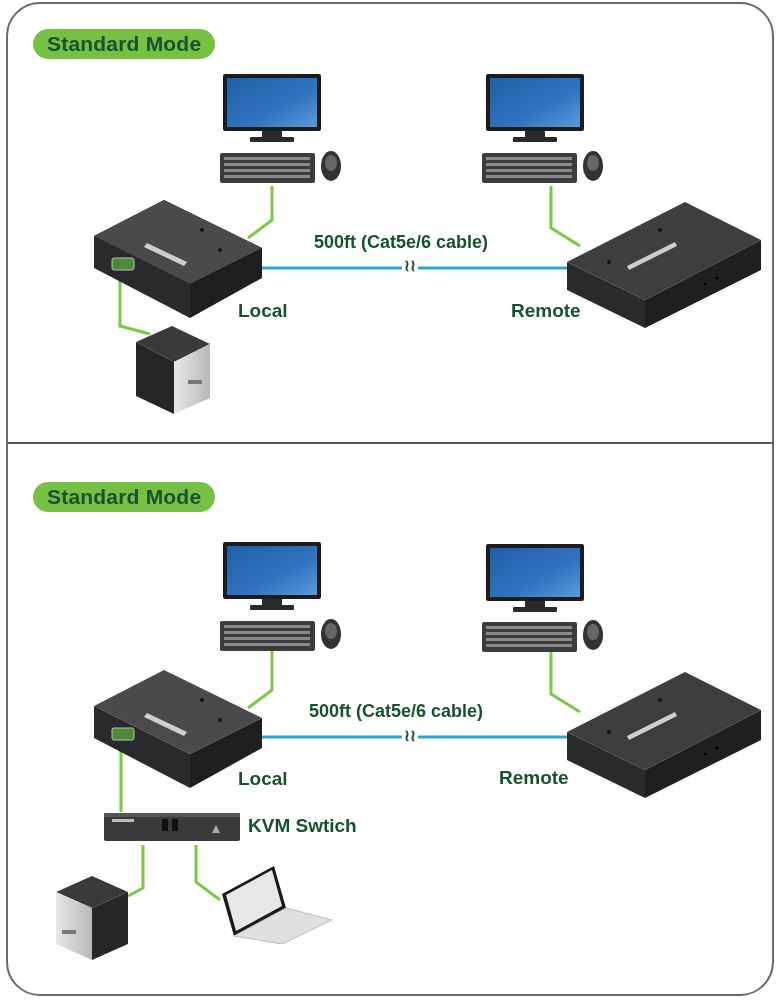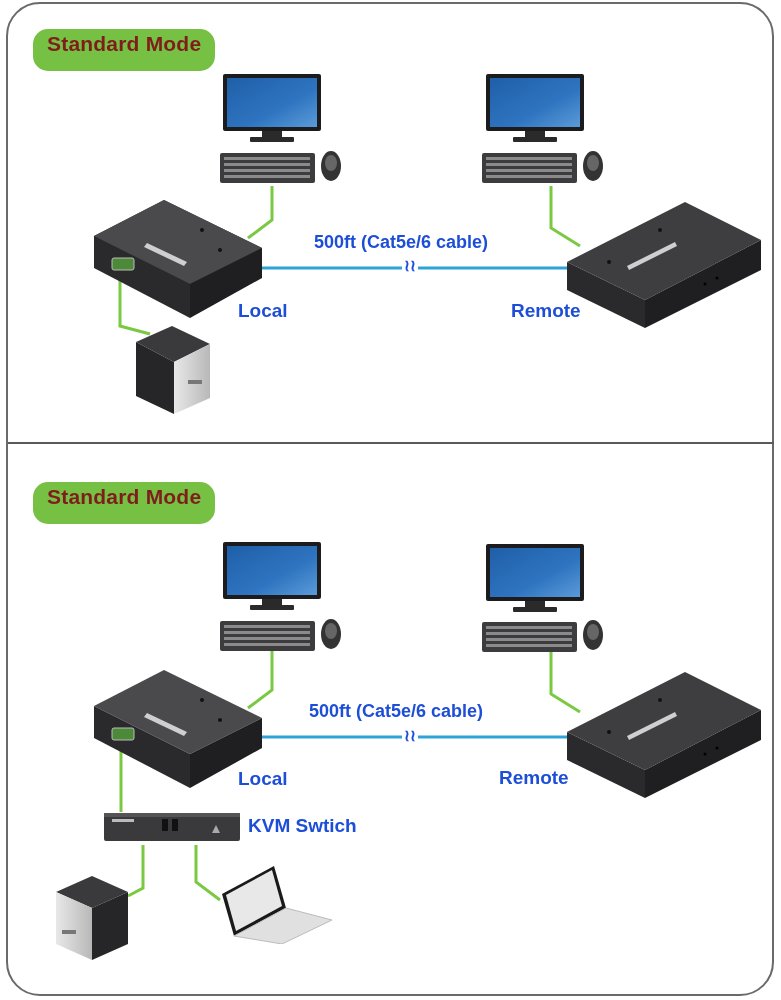--- a/index.html
+++ b/index.html
@@ -1,20 +1,20 @@
 <!DOCTYPE html>
 <html><head>
 <meta charset="utf-8">
 <style>
   html, body { margin:0; padding:0; background:#ffffff; }
   body { width:781px; height:1000px; position:relative; overflow:hidden; font-family:"Liberation Sans", sans-serif; }
   .frame { position:absolute; left:6px; top:2px; width:768px; height:994px; border:2px solid #6a6a6a; border-radius:34px; box-sizing:border-box; }
   .divider { position:absolute; left:8px; top:442px; width:766px; height:0; border-top:2px solid #5a5a5a; }
-  .badge { position:absolute; height:42px; line-height:30px; padding:0 14px; border-radius:15px; background:#76c043; color:#7f1d1d; font-weight:bold; font-size:21px; letter-spacing:0.2px; white-space:nowrap; }
-  .label { position:absolute; font-weight:bold; color:#1d4ed8; font-size:19px; white-space:nowrap; }
+  .badge { position:absolute; height:30px; line-height:30px; padding:0 14px; border-radius:15px; background:#76c043; color:#14532d; font-weight:bold; font-size:21px; letter-spacing:0.2px; white-space:nowrap; }
+  .label { position:absolute; font-weight:bold; color:#14532d; font-size:19px; white-space:nowrap; }
   svg.wires { position:absolute; left:0; top:0; }
   .dev { position:absolute; }
 </style>
 </head>
 <body>
 
 <div class="frame"></div>
 <div class="divider"></div>
 
 <svg width="0" height="0" style="position:absolute">

